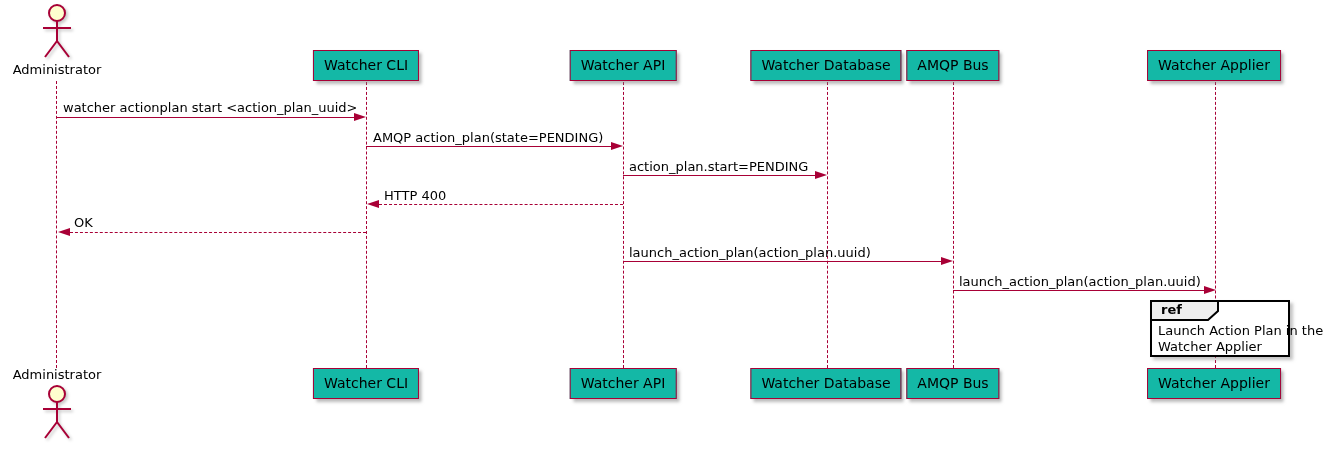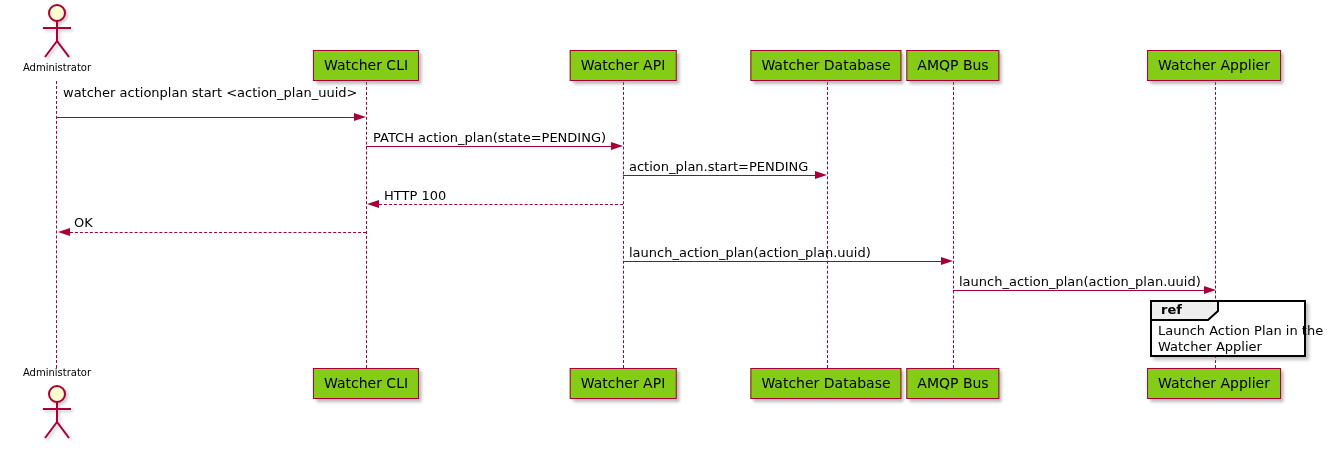--- a/index.html
+++ b/index.html
@@ -9,40 +9,40 @@
     height: 456px;
     background: #ffffff;
     font-family: "DejaVu Sans", sans-serif;
     color: #000;
     overflow: hidden;
   }
   
   .pbox {
     position: absolute;
     transform: translateX(-50%);
-    background: #84cc16;
+    background: #14b8a6;
     border: 1.6px solid #A80036;
     padding: 5px 10px;
     font-size: 14px;
     line-height: 19px;
     white-space: nowrap;
     box-shadow: 3px 3px 3px rgba(130,130,130,0.55);
   }
   
   .lifeline {
     position: absolute;
     width: 0;
     border-left: 1px dashed #A80036;
   }
   
   .actor-svg { position: absolute; filter: drop-shadow(2.5px 2.5px 1.5px #c8c8c8); }
   .actor-label {
     position: absolute;
     transform: translateX(-50%);
-    font-size: 10px;
+    font-size: 13px;
     white-space: nowrap;
   }
   
   .msg-label {
     position: absolute;
     font-size: 13px;
     white-space: nowrap;
   }
   .line { position: absolute; height: 0; }
   .line.solid  { border-top: 1.4px solid #A80036; }
@@ -55,21 +55,21 @@
   }
   .ah.left {
     border-right: 12px solid #A80036;
     border-top: 4.5px solid transparent;
     border-bottom: 4.5px solid transparent;
   }
   
   .ref-box {
     position: absolute;
     left: 1150px; top: 300px;
-    width: 156px; height: 57px;
+    width: 140px; height: 57px;
     box-sizing: border-box;
     background: #ffffff;
     border: 2px solid #000000;
     box-shadow: 3px 3px 3px rgba(140,140,140,0.5);
   }
   .ref-tab-svg { position: absolute; left: -2px; top: -2px; }
   .ref-tab-label {
     position: absolute; left: 9px; top: 0px;
     font-size: 13px; font-weight: bold;
   }
@@ -99,39 +99,39 @@
   </svg>
   <div class="actor-label" style="left:57px; top:62px">Administrator</div>
 
   <div class="pbox" style="left:366px;  top:50px">Watcher CLI</div>
   <div class="pbox" style="left:623px;  top:50px">Watcher API</div>
   <div class="pbox" style="left:826px;  top:50px">Watcher Database</div>
   <div class="pbox" style="left:953px;  top:50px">AMQP Bus</div>
   <div class="pbox" style="left:1214px; top:50px">Watcher Applier</div>
 
   <div>
-    <div class="msg-label" style="left:63px; top:85px">watcher actionplan start &lt;action_plan_uuid&gt;</div>
+    <div class="msg-label" style="left:63px; top:100px">watcher actionplan start &lt;action_plan_uuid&gt;</div>
     <div class="line solid" style="left:57px; top:117px; width:297px"></div>
     <div class="ah right" style="left:354px; top:113px"></div>
   </div>
 
   <div>
-    <div class="msg-label" style="left:373px; top:130px">PATCH action_plan(state=PENDING)</div>
+    <div class="msg-label" style="left:373px; top:130px">AMQP action_plan(state=PENDING)</div>
     <div class="line solid" style="left:366px; top:146px; width:245px"></div>
     <div class="ah right" style="left:611px; top:142px"></div>
   </div>
 
   <div>
     <div class="msg-label" style="left:629px; top:159px">action_plan.start=PENDING</div>
     <div class="line solid" style="left:623px; top:175px; width:192px"></div>
     <div class="ah right" style="left:815px; top:171px"></div>
   </div>
 
   <div>
-    <div class="msg-label" style="left:384px; top:188px">HTTP 100</div>
+    <div class="msg-label" style="left:384px; top:188px">HTTP 400</div>
     <div class="line dashed" style="left:379px; top:204px; width:244px"></div>
     <div class="ah left" style="left:367px; top:200px"></div>
   </div>
 
   <div>
     <div class="msg-label" style="left:74px; top:215px">OK</div>
     <div class="line dashed" style="left:70px; top:232px; width:296px"></div>
     <div class="ah left" style="left:58px; top:228px"></div>
   </div>
 

